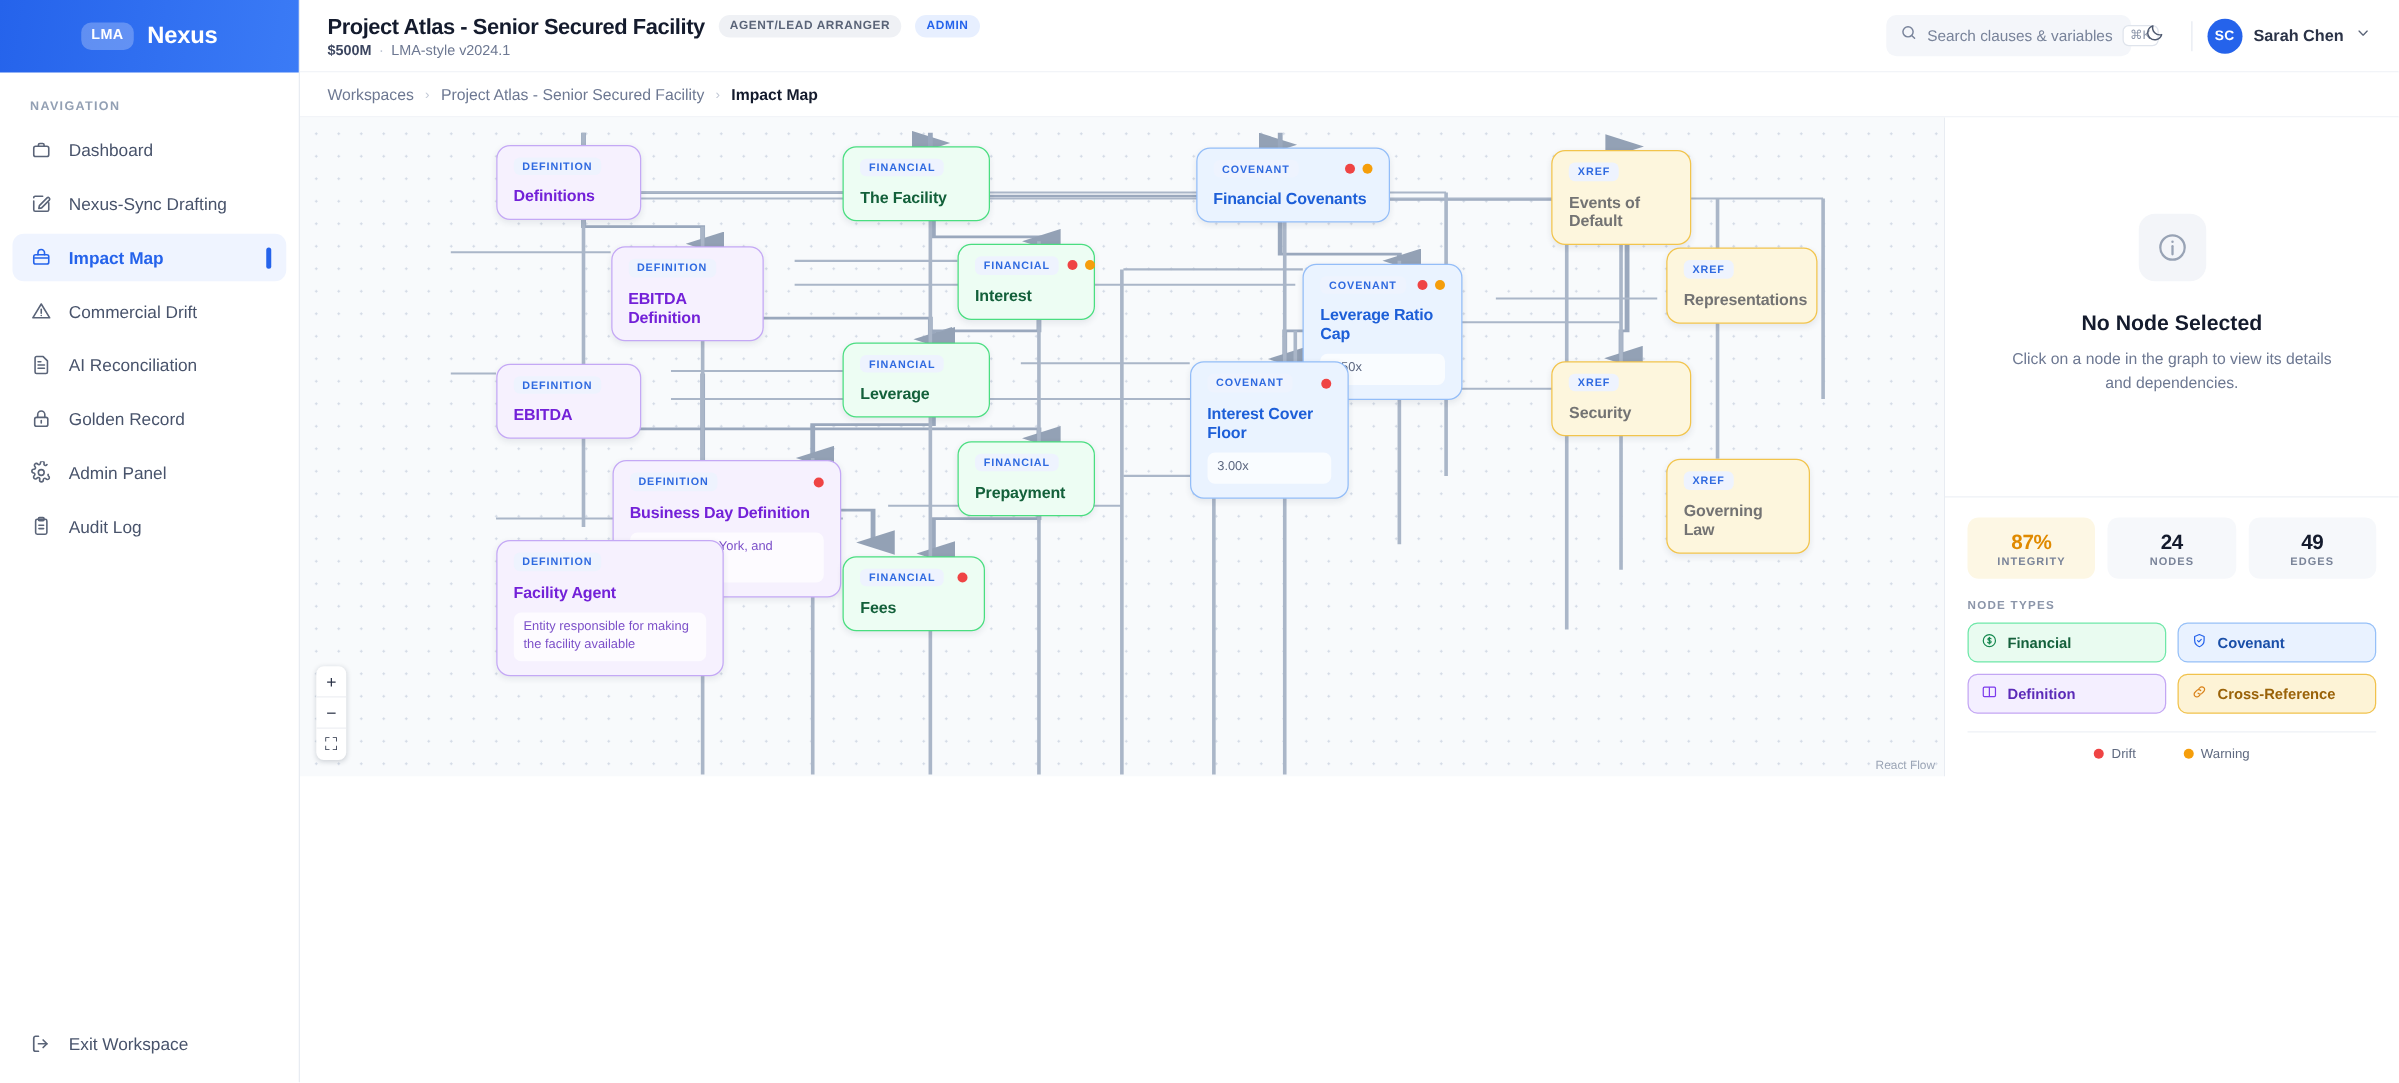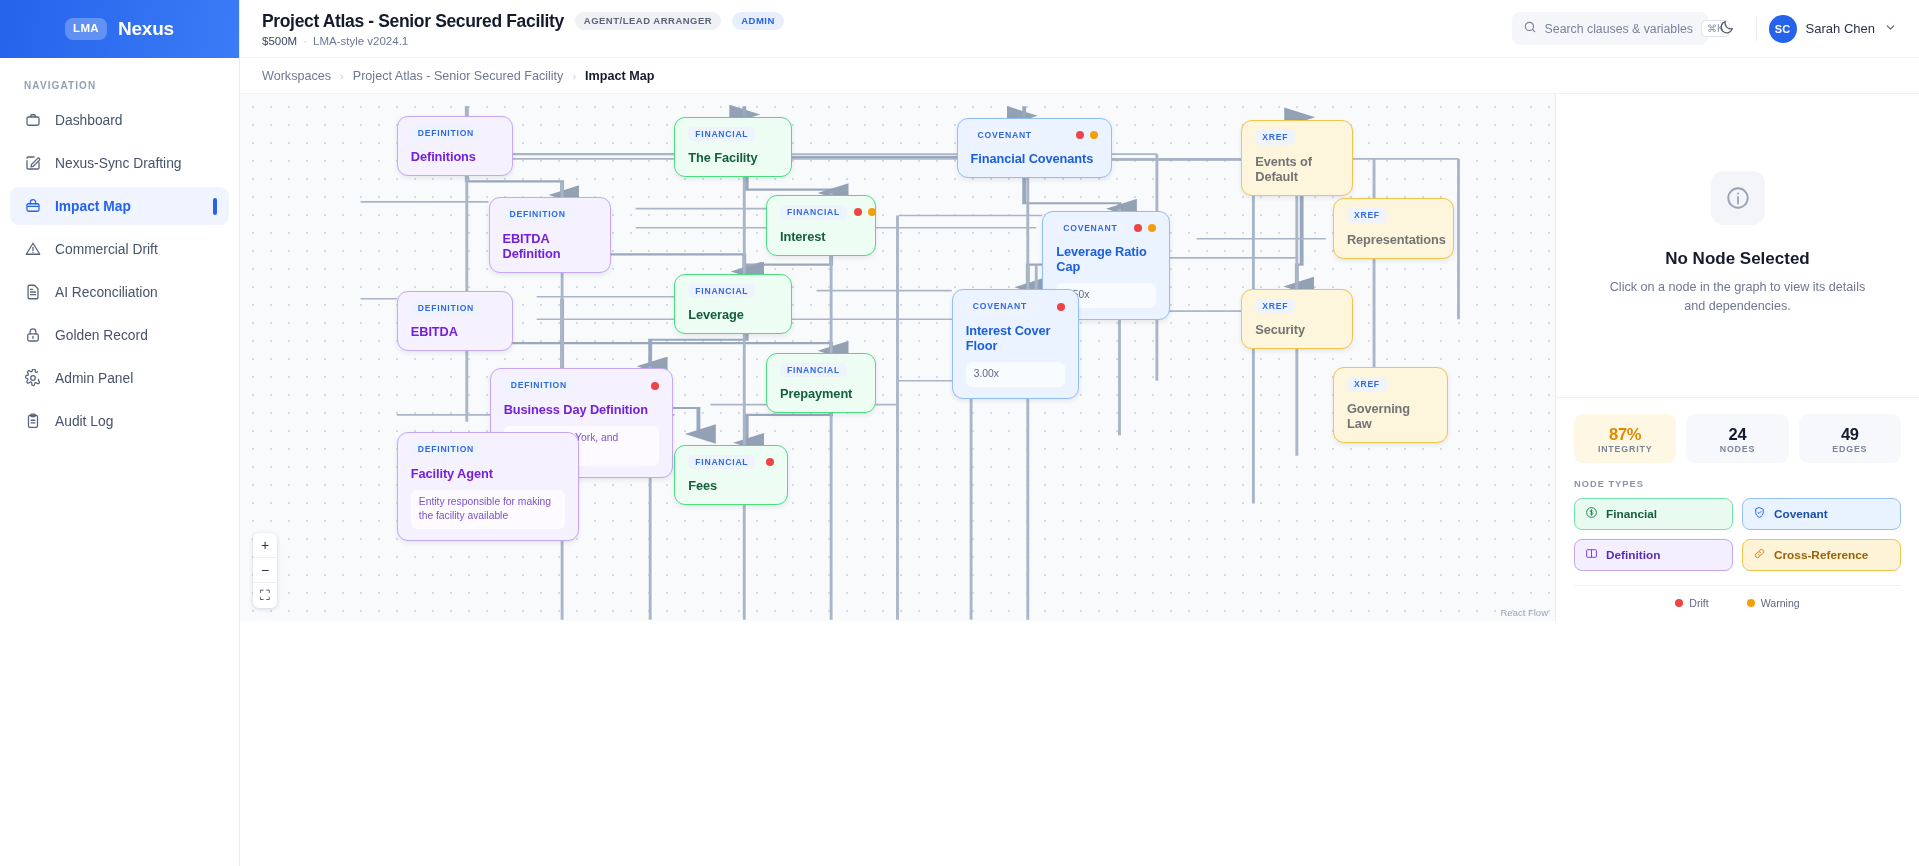--- a/index.html
+++ b/index.html
@@ -54,21 +54,21 @@
   .title-block { display: flex; flex-direction: column; justify-content: center; }
   .title-row { display: flex; align-items: center; gap: 11px; }
   .proj-title { font-size: 17.5px; font-weight: bold; color: #141b2d; letter-spacing: -.35px; }
   .chip {
     font-size: 9.5px; font-weight: bold; letter-spacing: .5px;
     padding: 4px 9px; border-radius: 11px; line-height: 1;
   }
   .chip.gray { background: #eff1f5; color: #5a6478; }
   .chip.blue { background: #e7efff; color: #2563eb; }
   .sub-row { font-size: 11.5px; color: #6d7892; margin-top: 3px; display: flex; gap: 6px; }
-  .sub-row b { color: #3c4660; font-weight: normal; }
+  .sub-row b { color: #3c4660; font-weight: bold; }
   .sub-dot { color: #b9c1d0; }
   .topbar-spacer { flex: 1 1 auto; }
   .searchbox {
     width: 196px; height: 33px; background: #f4f6fa; border-radius: 8px;
     display: flex; align-items: center; gap: 8px; padding: 0 8px 0 11px;
     cursor: text; margin-right: 2px;
   }
   .searchbox .ph { font-size: 12.3px; color: #78839a; flex: 1 1 auto; white-space: nowrap; }
   .kbd {
     border: 1px solid #dfe4ec; background: #fff; border-radius: 5px;
@@ -79,21 +79,21 @@
     width: 34px; height: 34px; display: flex; align-items: center; justify-content: center;
     cursor: pointer; color: #5a6478;
   }
   .vdiv { width: 1px; height: 24px; background: #e6eaf1; margin: 0 12px; }
   .user { display: flex; align-items: center; gap: 9px; cursor: pointer; }
   .avatar {
     width: 28px; height: 28px; border-radius: 50%; background: #2563eb; color: #fff;
     font-size: 11px; font-weight: bold; display: flex; align-items: center; justify-content: center;
     letter-spacing: .3px;
   }
-  .uname { font-size: 13px; color: #2b3347; font-weight: 400; }
+  .uname { font-size: 13px; color: #2b3347; font-weight: 700; }
 
   .crumbbar {
     height: 36px; flex: 0 0 36px; border-bottom: 1px solid #eef1f6; background:#fff;
     display: flex; align-items: center; padding-left: 22px; gap: 9px;
   }
   .crumb { font-size: 12.6px; color: #6d7892; cursor: pointer; }
   .crumb.cur { color: #141b2d; font-weight: bold; cursor: default; }
   .crumb-sep { color: #c2c9d6; font-size: 11px; }
 
   .body { flex: 1 1 auto; display: flex; min-height: 0; }
@@ -264,20 +264,32 @@
         </div>
         <div class="nav-item">
           <span class="ico"><svg viewBox="0 0 24 24" width="18" height="18" fill="none" stroke="#5a6478" stroke-width="1.7" stroke-linecap="round" stroke-linejoin="round">
               <rect x="6" y="4.5" width="12" height="16" rx="1.8"></rect>
               <rect x="9" y="2.8" width="6" height="3.4" rx="1.1"></rect>
               <path d="M9.5 11h5M9.5 14.5h5"></path>
             </svg></span>
           <span>Audit Log</span>
         </div>
       </nav>
+    <div class="sidebar-foot">
+      <div class="nav-item">
+        <span class="ico">
+          <svg viewBox="0 0 24 24" width="18" height="18" fill="none" stroke="#5a6478" stroke-width="1.8" stroke-linecap="round" stroke-linejoin="round">
+            <path d="M9 4H6a2 2 0 0 0-2 2v12a2 2 0 0 0 2 2h3"></path>
+              <path d="M14 16l4-4-4-4"></path>
+              <path d="M18 12H9"></path>
+          </svg>
+        </span>
+        <span>Exit Workspace</span>
+      </div>
+    </div>
   </aside>
 
   <div class="main">
 
     <header class="topbar">
       <div class="title-block">
         <div class="title-row">
           <span class="proj-title">Project Atlas - Senior Secured Facility</span>
           <span class="chip gray">AGENT/LEAD ARRANGER</span>
           <span class="chip blue">ADMIN</span>

